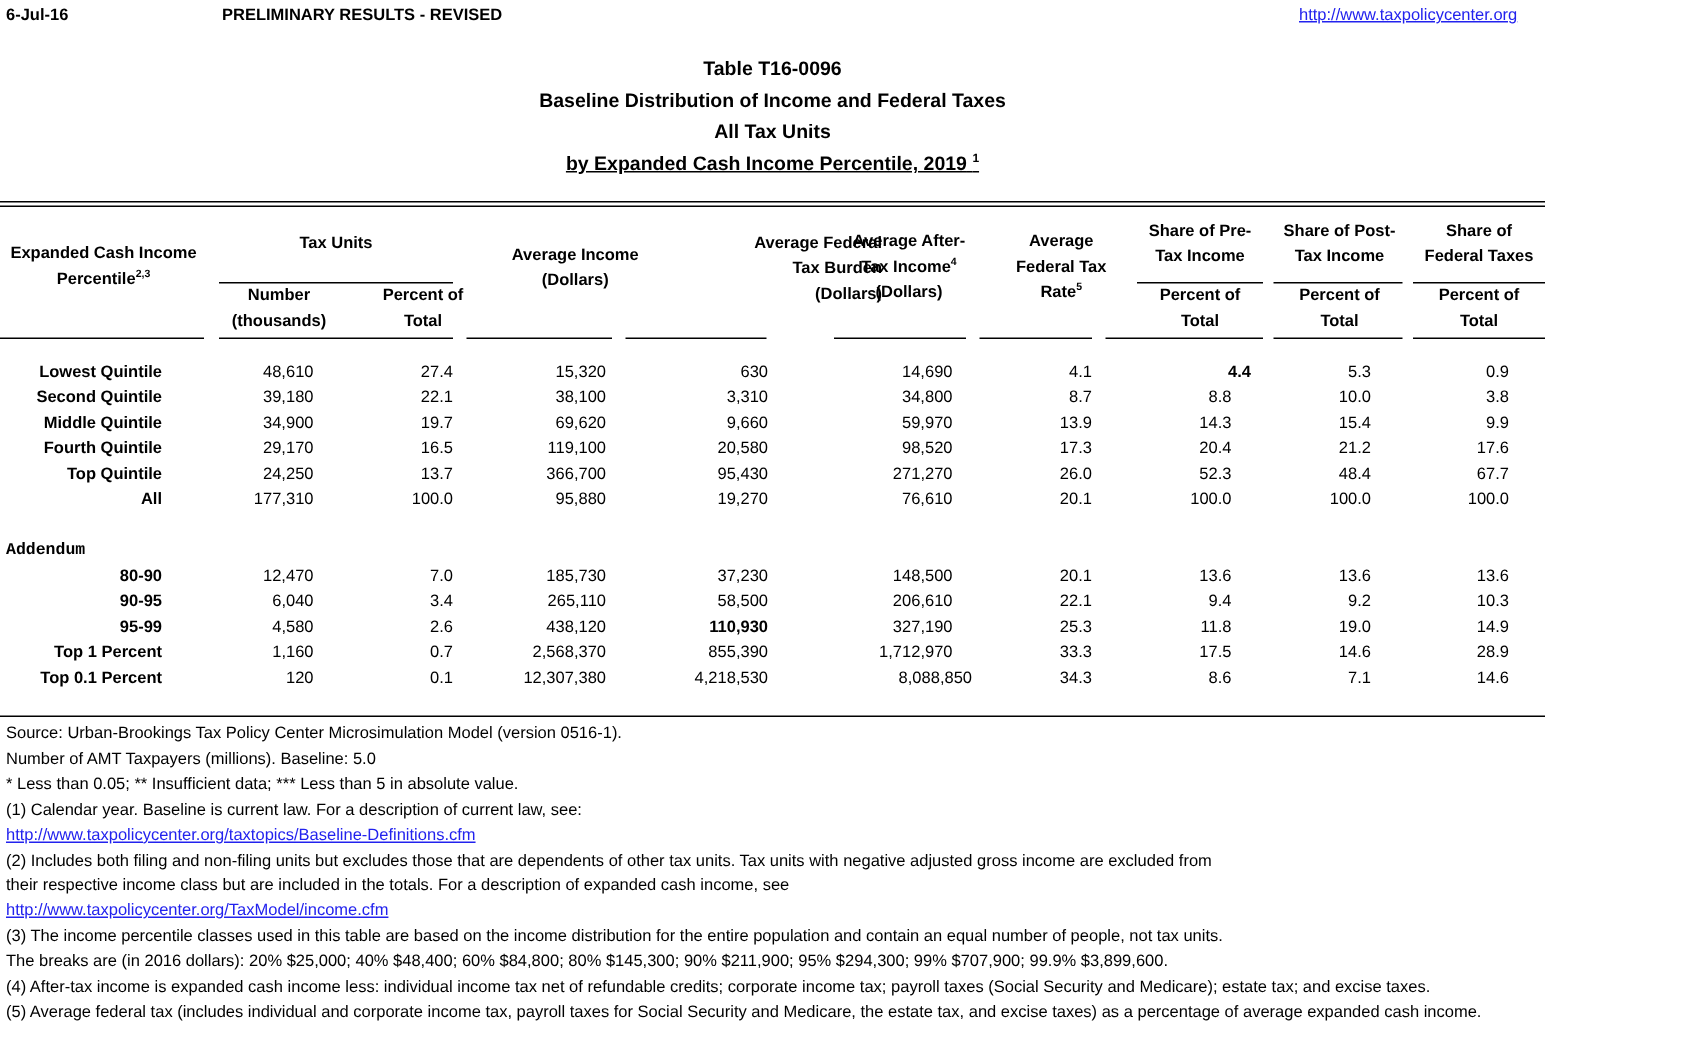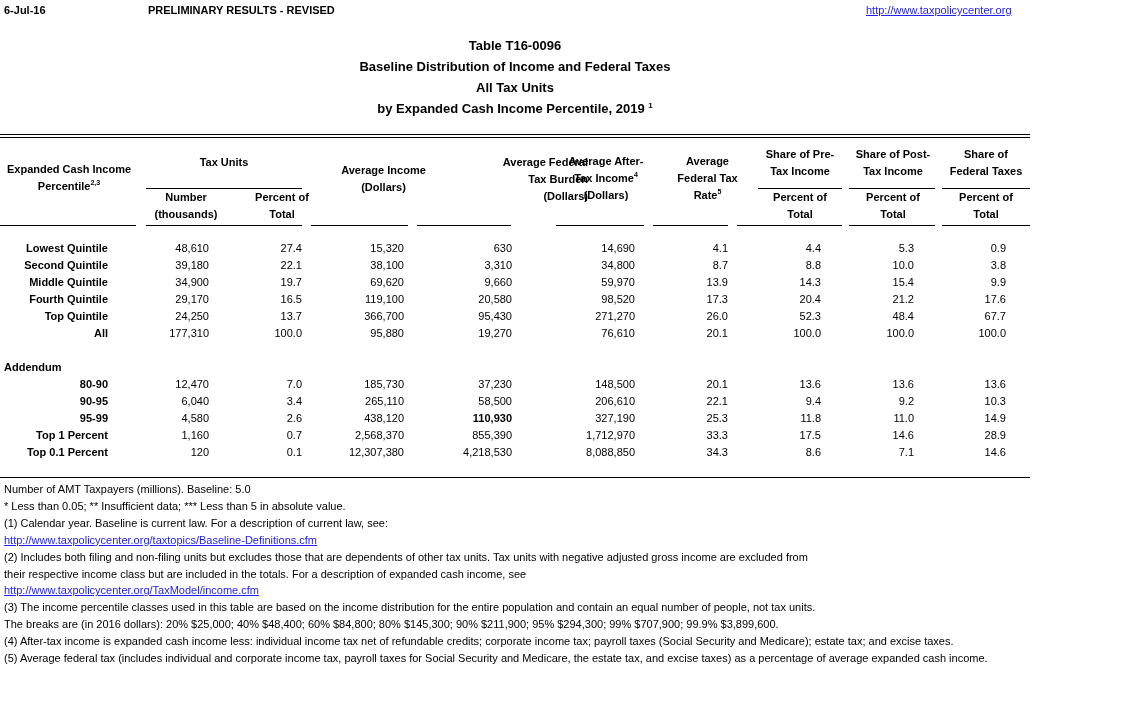--- a/index.html
+++ b/index.html
@@ -1,19 +1,19 @@
 <!DOCTYPE html>
 <html><head>
 <meta charset="utf-8">
 <style>
   html, body { margin:0; padding:0; background:#fff; }
   body { width:1123px; height:701px; position:relative; overflow:hidden;
          font-family:"Liberation Sans", sans-serif; color:#000; }
   .abs { position:absolute; white-space:nowrap; }
-  .b { font-weight:bold; }
+  .b { font-weight:bold;font-family:Liberation Mono, monospace; }
   .top-date { left:4px; top:4px; font-size:11px; font-weight:bold; }
   .top-status { left:148px; top:4px; font-size:11px; font-weight:bold; }
   .top-link { left:866px; top:4px; font-size:11px; color:#2222ee; text-decoration:underline; cursor:pointer; }
   .title { left:0; width:1030px; text-align:center; font-weight:bold; font-size:13px; }
   .rule { position:absolute; background:#000; height:1px; }
   .hdr { position:absolute; font-size:11px; font-weight:bold; text-align:center; line-height:17px; }
   .hdr sup { font-size:7px; line-height:0; }
   .row { position:absolute; left:0; width:1030px; height:17px; font-size:11px; }
   .row span { position:absolute; top:0; text-align:right; }
   .lbl { font-weight:bold; }
@@ -24,21 +24,21 @@
 </head>
 <body>
 
 <div class="abs top-date">6-Jul-16</div>
 <div class="abs top-status">PRELIMINARY RESULTS - REVISED</div>
 <a class="abs top-link">http://www.taxpolicycenter.org</a>
 
 <div class="abs title" style="top:38px;">Table T16-0096</div>
 <div class="abs title" style="top:59px;">Baseline Distribution of Income and Federal Taxes</div>
 <div class="abs title" style="top:80px;">All Tax Units</div>
-<div class="abs title" style="top:101px;"><span>by Expanded Cash Income Percentile, 2019</span> <sup style="font-size:8px;">1</sup></div>
+<div class="abs title" style="top:101px;text-decoration:underline;"><span>by Expanded Cash Income Percentile, 2019</span> <sup style="font-size:8px;">1</sup></div>
 
 <div class="rule" style="left:0;top:134px;width:1030px;"></div>
 <div class="rule" style="left:0;top:137px;width:1030px;"></div>
 
 <div class="hdr" style="left:0;width:138px;top:161px;">
   <div>Expanded Cash Income</div>
   <div><span>Percentile</span><sup>2,3</sup></div>
 </div>
 
 <div class="hdr" style="left:146px;width:156px;top:154px;">Tax Units</div>
@@ -117,21 +117,21 @@
 
 <div id="main-rows">
     <div class="row" style="top: 242px;">
       <span class="lbl" style="right: 922px;">Lowest Quintile</span>
       <span style="right: 821px;">48,610</span>
       <span style="right: 728px;">27.4</span>
       <span style="right: 626px;">15,320</span>
       <span style="right: 518px;">630</span>
       <span style="right: 395px;">14,690</span>
       <span style="right: 302px;">4.1</span>
-      <span style="right: 209px;">4.4</span>
+      <span style="right: 196px; font-weight: bold;">4.4</span>
       <span style="right: 116px;">5.3</span>
       <span style="right: 24px;">0.9</span>
     </div>
     <div class="row" style="top: 259px;">
       <span class="lbl" style="right: 922px;">Second Quintile</span>
       <span style="right: 821px;">39,180</span>
       <span style="right: 728px;">22.1</span>
       <span style="right: 626px;">38,100</span>
       <span style="right: 518px;">3,310</span>
       <span style="right: 395px;">34,800</span>
@@ -218,52 +218,53 @@
     </div>
     <div class="row" style="top: 412px;">
       <span class="lbl" style="right: 922px;">95-99</span>
       <span style="right: 821px;">4,580</span>
       <span style="right: 728px;">2.6</span>
       <span style="right: 626px;">438,120</span>
       <span style="right: 518px; font-weight: bold;">110,930</span>
       <span style="right: 395px;">327,190</span>
       <span style="right: 302px;">25.3</span>
       <span style="right: 209px;">11.8</span>
-      <span style="right: 116px;">11.0</span>
+      <span style="right: 116px;">19.0</span>
       <span style="right: 24px; margin-left: 40px;">14.9</span>
     </div>
     <div class="row" style="top: 429px;">
       <span class="lbl" style="right: 922px;">Top 1 Percent</span>
       <span style="right: 821px;">1,160</span>
       <span style="right: 728px;">0.7</span>
       <span style="right: 626px;">2,568,370</span>
       <span style="right: 518px;">855,390</span>
       <span style="right: 395px;">1,712,970</span>
       <span style="right: 302px;">33.3</span>
       <span style="right: 209px;">17.5</span>
       <span style="right: 116px;">14.6</span>
       <span style="right: 24px;">28.9</span>
     </div>
     <div class="row" style="top: 446px;">
       <span class="lbl" style="right: 922px;">Top 0.1 Percent</span>
       <span style="right: 821px;">120</span>
       <span style="right: 728px;">0.1</span>
       <span style="right: 626px;">12,307,380</span>
       <span style="right: 518px;">4,218,530</span>
-      <span style="right: 395px;">8,088,850</span>
+      <span style="right: 382px;">8,088,850</span>
       <span style="right: 302px;">34.3</span>
       <span style="right: 209px;">8.6</span>
       <span style="right: 116px;">7.1</span>
       <span style="right: 24px;">14.6</span>
     </div>
   </div>
 
 <div class="rule" style="left:0;top:477px;width:1030px;"></div>
 
 <div class="notes">
+  <div>Source: Urban-Brookings Tax Policy Center Microsimulation Model (version 0516-1).</div>
   <div>Number of AMT Taxpayers (millions).  Baseline: 5.0</div>
   <div>* Less than 0.05; ** Insufficient data; *** Less than 5 in absolute value.</div>
   <div>(1) Calendar year. Baseline is current law. For a description of current law, see:</div>
   <div class="lnk">http://www.taxpolicycenter.org/taxtopics/Baseline-Definitions.cfm</div>
   <div>(2) Includes both filing and non-filing units but excludes those that are dependents of other tax units. Tax units with negative adjusted gross income are excluded from</div>
   <div>their respective income class but are included in the totals. For a description of expanded cash income, see</div>
   <div class="lnk">http://www.taxpolicycenter.org/TaxModel/income.cfm</div>
   <div>(3) The income percentile classes used in this table are based on the income distribution for the entire population and contain an equal number of people, not tax units.</div>
   <div>The breaks are (in 2016 dollars): 20% $25,000; 40% $48,400; 60% $84,800; 80% $145,300; 90% $211,900; 95% $294,300; 99% $707,900; 99.9% $3,899,600.</div>
   <div>(4) After-tax income is expanded cash income less: individual income tax net of refundable credits; corporate income tax; payroll taxes (Social Security and Medicare); estate tax; and excise taxes.</div>

